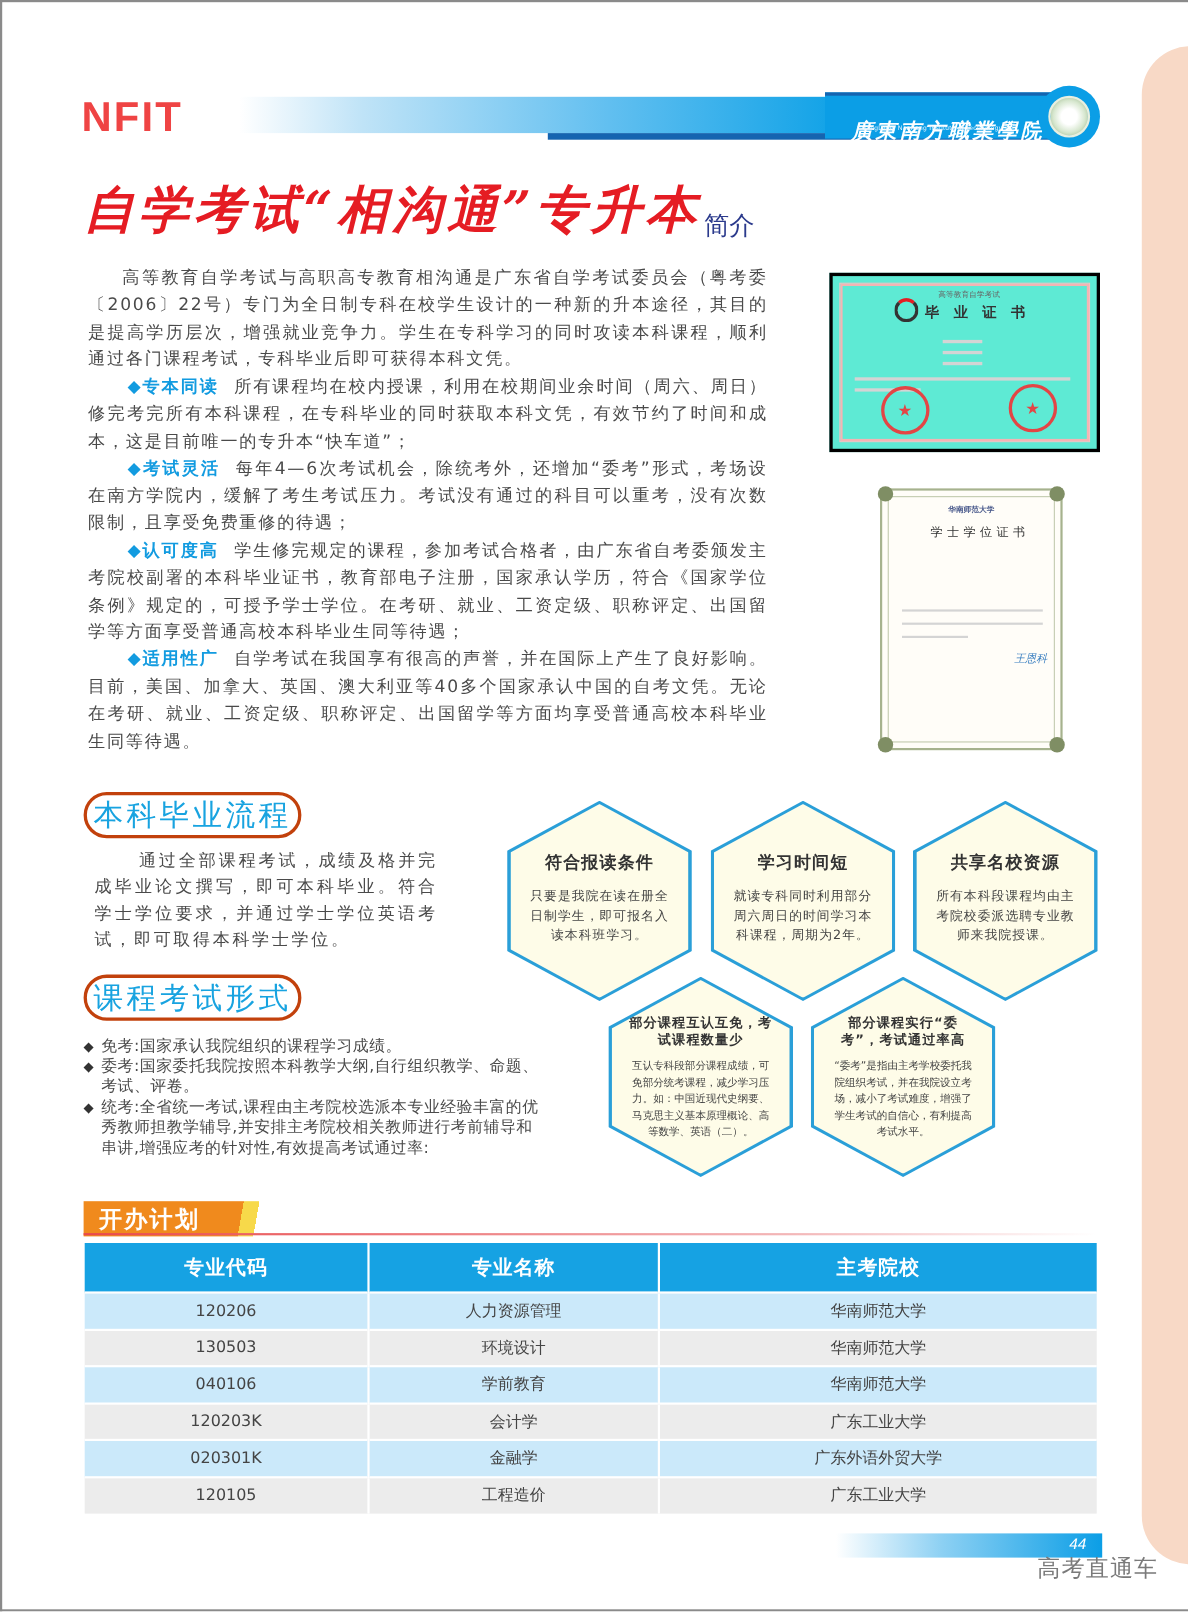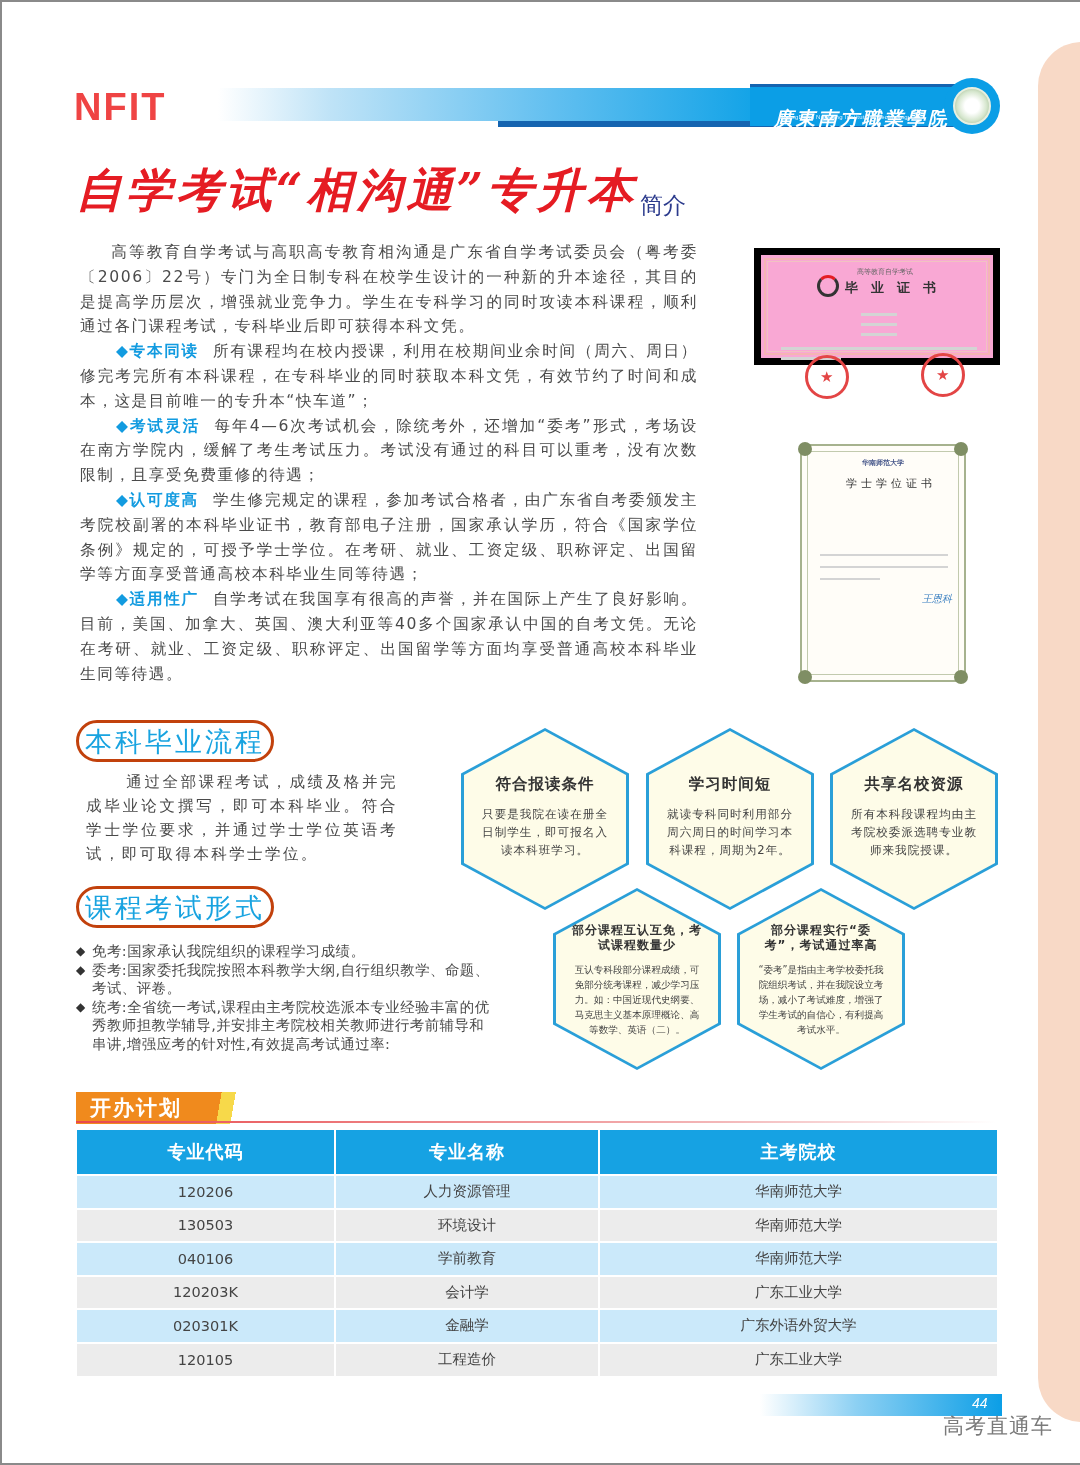--- a/index.html
+++ b/index.html
@@ -21,21 +21,21 @@
   .main-title { position: absolute; left: 76px; top: 160px; font-family: "DejaVu Serif", serif; font-weight: bold; font-style: italic; font-size: 46px; color: #e51c23; letter-spacing: 4px; text-align: right; }
   .sub-title { position: absolute; left: 640px; top: 190px; font-size: 23px; color: #2b3a8c; text-align: right; }
 
   
   .intro { position: absolute; left: 80px; top: 240px; width: 618px; font-size: 15.6px; line-height: 24.8px; color: #4a4a4a; letter-spacing: 1.6px; text-align: justify; }
   .intro p { text-indent: 2em; }
   .intro .kw { color: #129be0; font-weight: bold; margin-right: 14px; }
   .intro .feat { text-indent: 2.3em; }
 
   
-  .cert1 { position: absolute; left: 754px; top: 248px; width: 246px; height: 117px; background: #f9a8d4; border: 7px solid #000000; outline: 2px solid #f4b5b4; outline-offset: -12px; }
+  .cert1 { position: absolute; left: 754px; top: 248px; width: 246px; height: 163px; background: #5eead4; border: 3px solid #000000; outline: 2px solid #f4b5b4; outline-offset: -12px; }
   .cert1-inner { position: absolute; inset: 6px; border: 1px solid #f1c2c2; }
   .cert1-sub { position: absolute; left: 96px; top: 12px; font-size: 7px; color: #666; font-family: "DejaVu Serif", serif; }
   .cert1-title { position: absolute; left: 84px; top: 24px; font-size: 13px; font-weight: bold; color: #333; letter-spacing: 13px; font-family: Liberation Mono, monospace; }
   .cert1-logo { position: absolute; left: 56px; top: 20px; width: 22px; height: 22px; border-radius: 50%; border: 3px solid #333; border-top-color: #e51c23; }
   .cert-line { position: absolute; height: 3px; background: #d4d4d4; }
   .seal { position: absolute; width: 44px; height: 44px; border-radius: 50%; border: 3px solid #e34545; }
   .seal::after { content: "★"; position: absolute; left: 12px; top: 10px; color: #e34545; font-size: 15px; }
 
   .cert2 { position: absolute; left: 800px; top: 444px; width: 166px; height: 238px; background: #fffdf8; border: 2px solid #a6b28e; }
   .cert2-inner { position: absolute; inset: 5px; border: 1px solid #c2caae; }

